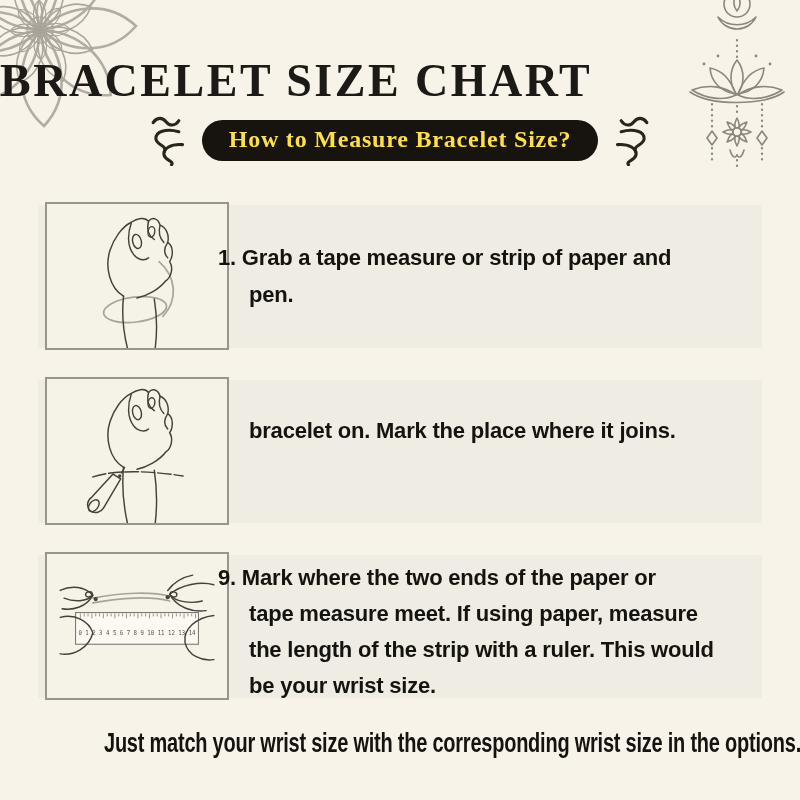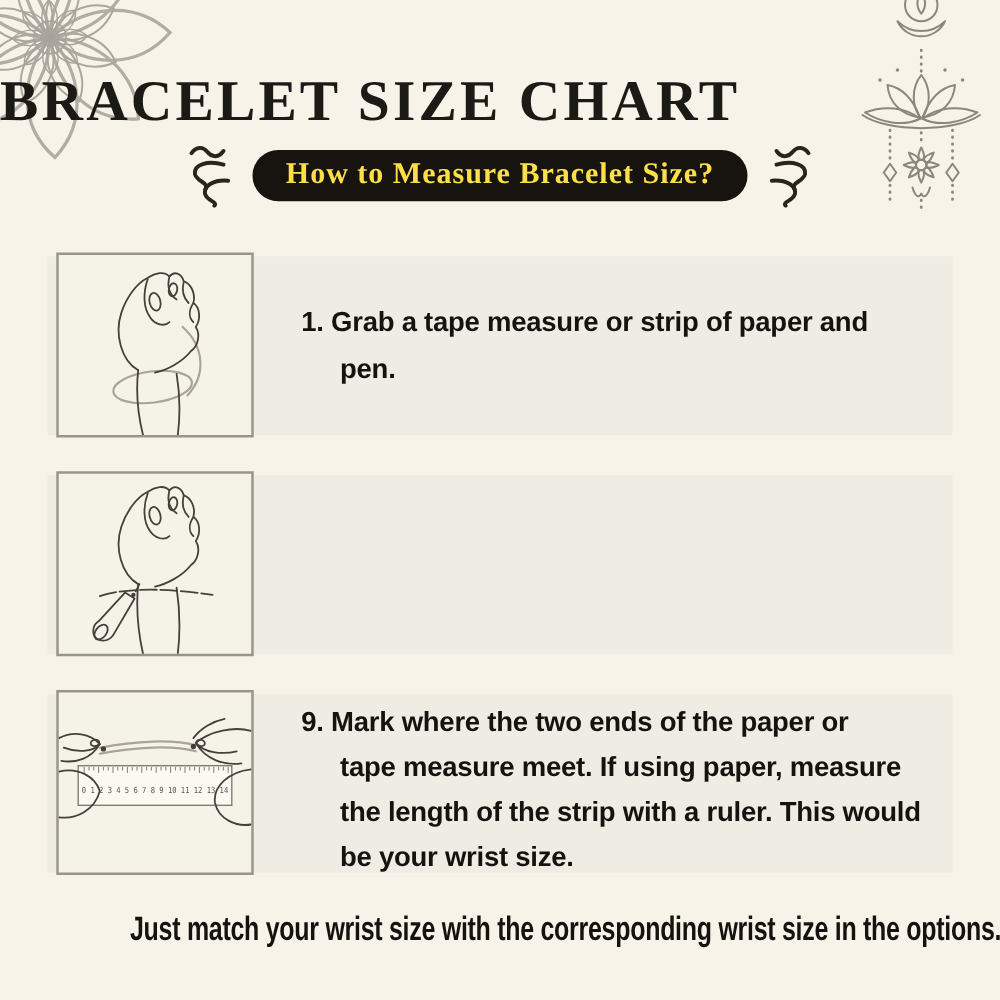--- a/index.html
+++ b/index.html
@@ -30,33 +30,33 @@
   }
   .flourish{width:44px;height:52px;}
   .flourish.right{transform:scaleX(-1);}
 
   .step-row{
     position:absolute;left:38px;width:724px;height:143px;
     background:#efece3;
   }
   #row1{top:205px;} #row2{top:380px;} #row3{top:555px;}
   .illu-box{
-    position:absolute;left:7px;top:-3px;width:158px;height:148px;
+    position:absolute;left:7px;top:-3px;width:184px;height:148px;
     background:#f5f2e8;border:2px solid #9a958b;box-sizing:border-box;
   }
   .illu-box svg{width:100%;height:100%;}
   .step-text{
     position:absolute;left:180px;top:0;right:6px;
     font-size:22px;font-weight:700;letter-spacing:-0.2px;
     line-height:37px;color:#15130f;
   }
   #row1 .step-text{padding-top:34px;}
   #row2 .step-text{padding-top:32px;}
   #row3 .step-text{padding-top:5px;line-height:36px;}
-  .line{white-space:nowrap;margin-left:23px;}
+  .line{white-space:nowrap;}
   .line.cont{padding-left:31px;}
 
   .footer{
     position:absolute;top:728px;left:0;width:800px;text-align:center;
     font-size:27px;font-weight:700;white-space:nowrap;
     transform:scaleX(0.74);transform-origin:50% 50%;
     letter-spacing:-0.3px;color:#15130f;
   }
 
   svg{display:block;}
@@ -214,20 +214,21 @@
       <path class="ink" d="M104,18 C102,26 104,32 108,36"></path>
       <path class="ink" d="M112,36 C108,42 108,48 112,52"></path>
       <path class="ink" d="M34,102 C58,94 96,96 128,101" stroke-dasharray="14 3"></path>
       <path class="ink" d="M64,98 L67,92"></path>
       <path class="ink" d="M63,104 L46,133 C43,139 36,141 31,137 C27,133 28,126 33,123 L55,99 Z"></path>
       <ellipse class="ink" cx="35" cy="132" rx="4.5" ry="7" transform="rotate(38 35 132)"></ellipse>
       <circle cx="62" cy="101" r="1.8" fill="#45403a" stroke="none"></circle>
     </svg>
   </div>
   <div class="step-text">
+    <div class="line cont">bracelet on. Mark the place where it joins.</div>
   </div>
 </div>
 
 <div class="step-row" id="row3">
   <div class="illu-box">
     <svg viewBox="0 0 160 150">
       <path class="tape" d="M34,46 C64,40 96,39 114,44"></path>
       <path class="tape" d="M34,51 C64,45 96,44 114,49"></path>
       <circle cx="37" cy="47" r="2.2" fill="#45403a" stroke="none"></circle>
       <circle cx="112" cy="45" r="2.2" fill="#45403a" stroke="none"></circle>

